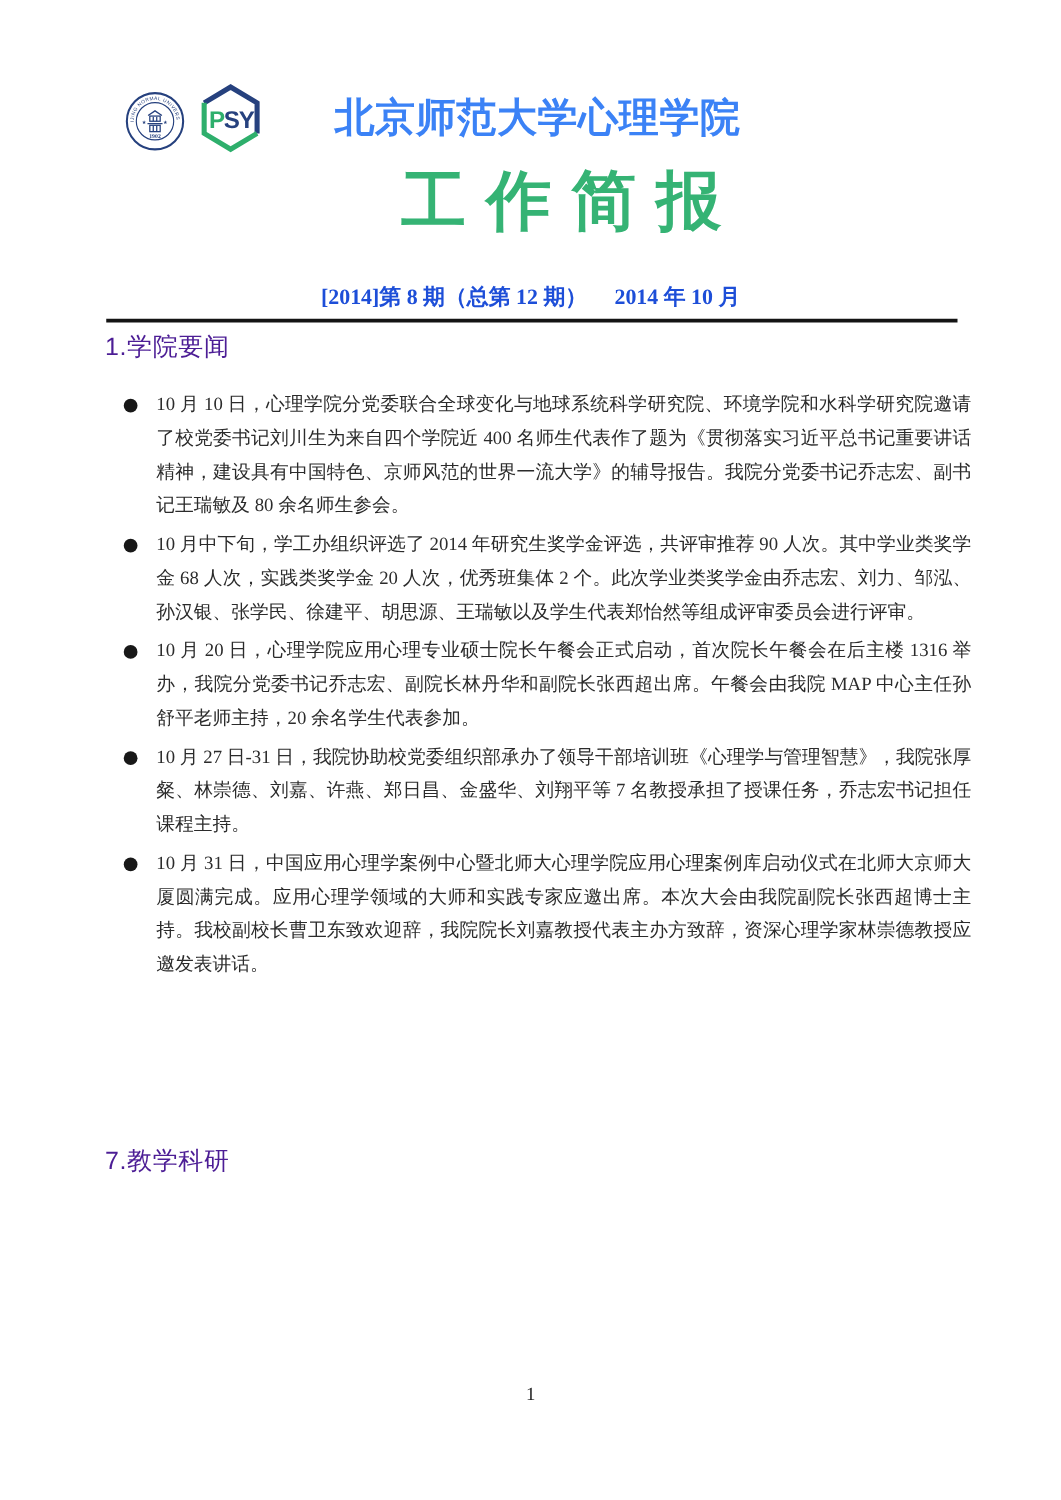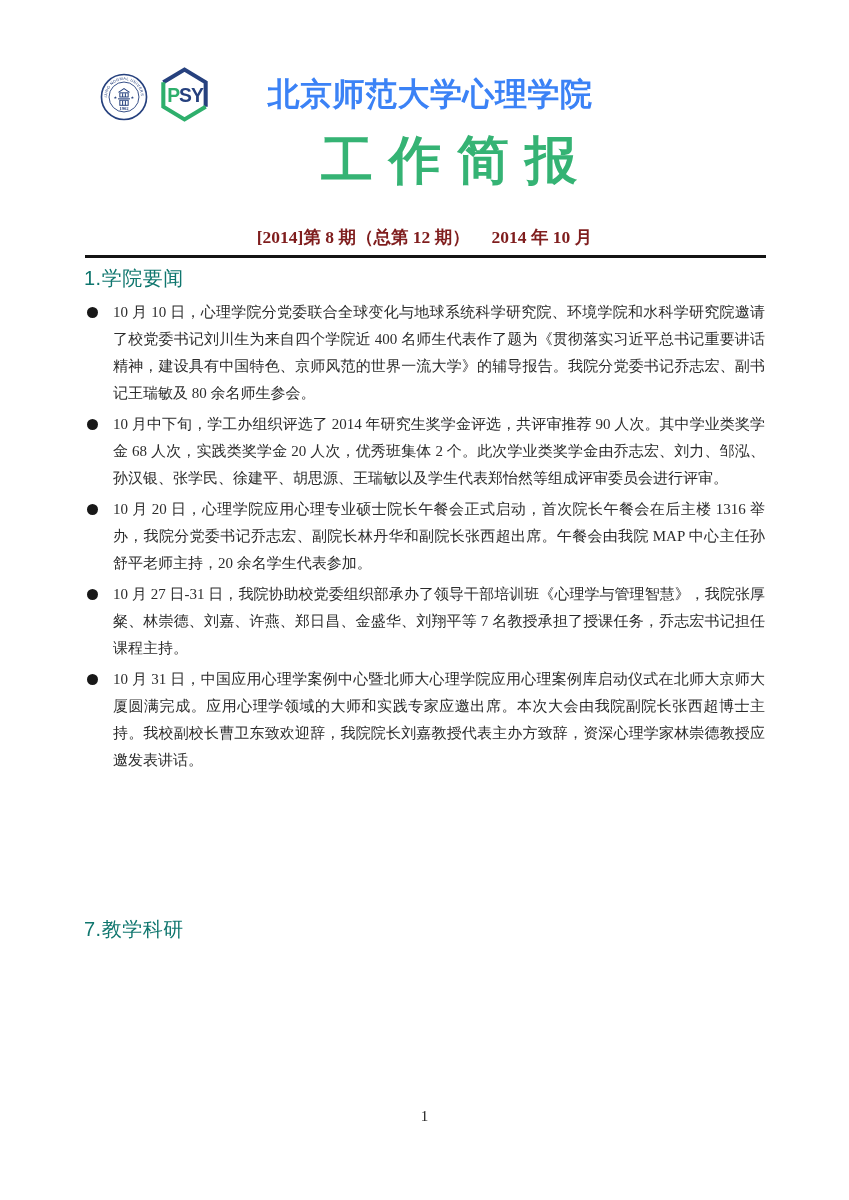--- a/index.html
+++ b/index.html
@@ -29,38 +29,38 @@
     padding-left:65px;box-sizing:border-box;
     text-align:center;
     font-family:Liberation Mono, monospace;
     font-weight:700;font-size:52px;line-height:56px;
     color:#35b374;letter-spacing:16px;white-space:nowrap;
   }
   .issue-line{
     position:absolute;top:225px;left:0;width:849px;
     text-align:center;
     font-weight:700;font-size:17.5px;line-height:24px;
-    color:#7f1d1d;white-space:pre;
+    color:#1d4ed8;white-space:pre;
   }
   .rule{
     position:absolute;top:255px;left:85px;width:681px;height:3px;
     background:#141414;
   }
   
   .sec-heading{
     position:absolute;left:84px;
     font-family:"Liberation Sans","DejaVu Sans",sans-serif;
     font-weight:500;font-size:20px;line-height:26px;
-    color:#0f766e;letter-spacing:0.5px;white-space:nowrap;
+    color:#4c1d95;letter-spacing:0.5px;white-space:nowrap;
   }
   #sec1-heading{top:265px;}
   #sec2-heading{top:916px;}
   ul.news{
     position:absolute;left:113px;width:652px;
-    margin:0;padding:0;list-style:none;
+    margin:12px;padding:0;list-style:none;
   }
   #sec1-list{top:299px;}
   #sec2-list{top:951px;}
   ul.news li{
     position:relative;
     margin:0 0 4px 0;
     font-size:15px;line-height:27px;
     text-align:justify;
     text-justify:inter-ideograph;
     color:#2b2b2b;

